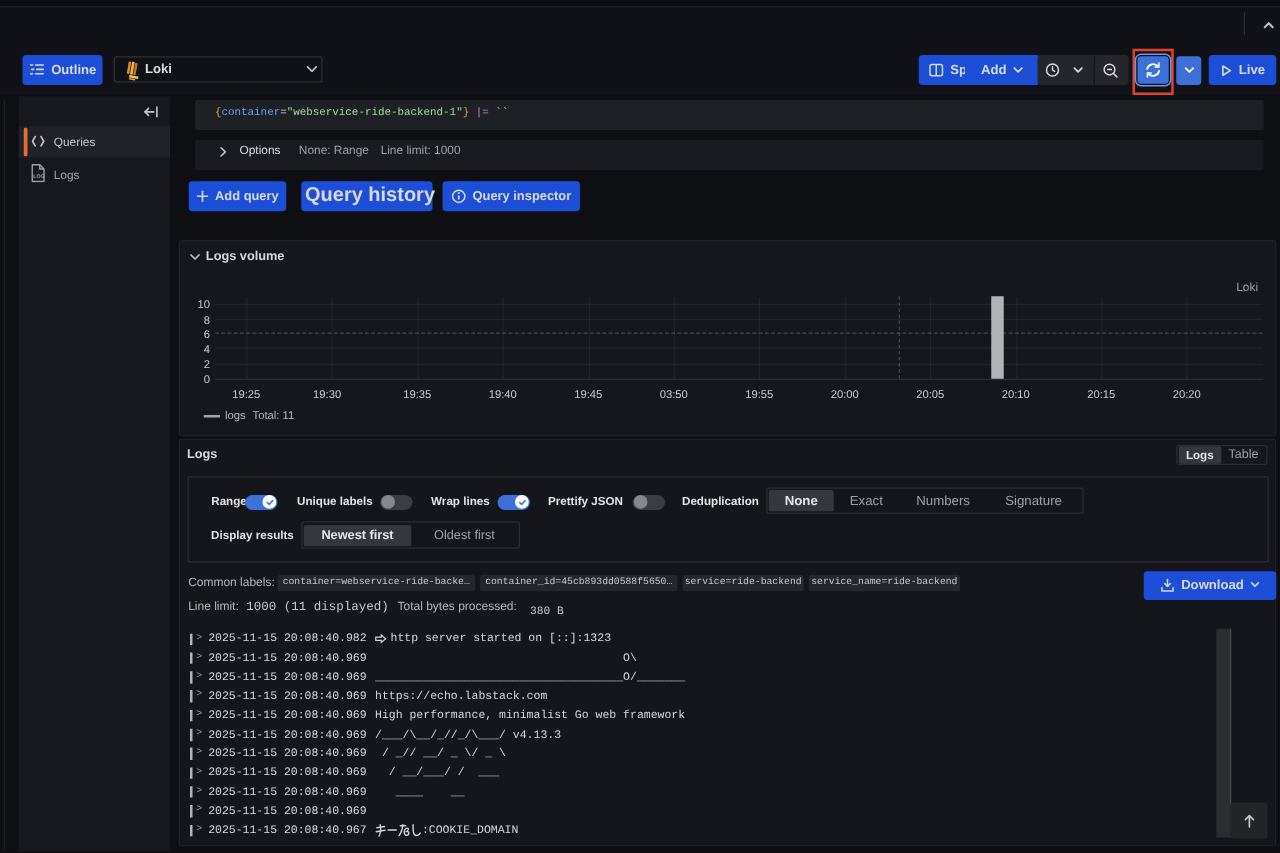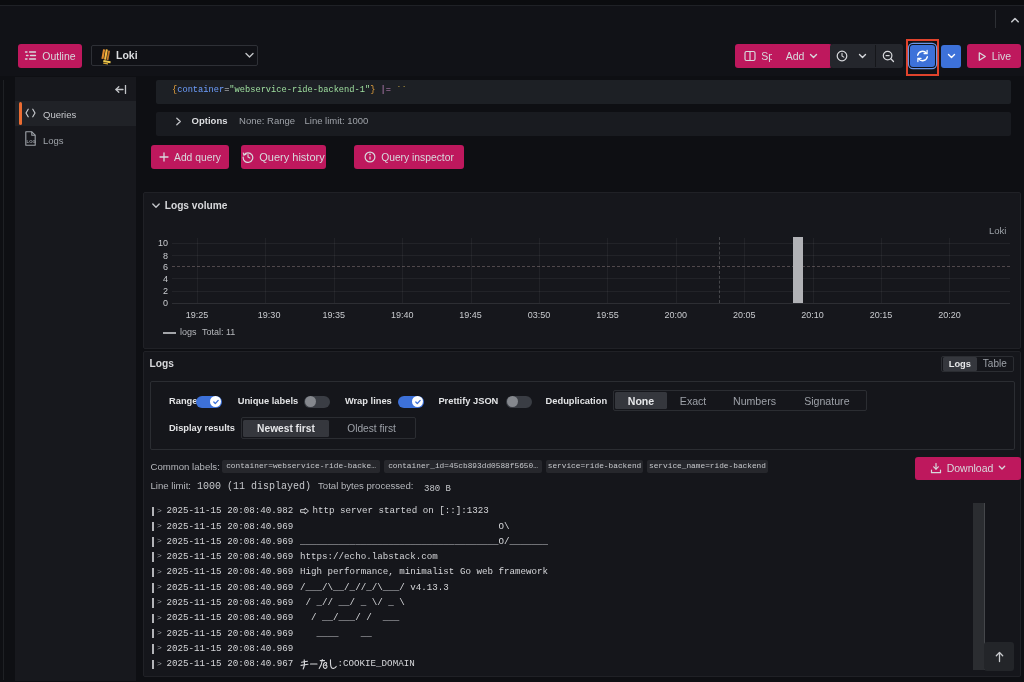--- a/index.html
+++ b/index.html
@@ -1,16 +1,16 @@
 <!DOCTYPE html>
 <html><head><meta charset="utf-8"><style>
 html,body{margin:0;padding:0;}
 body{width:1024px;height:682px;position:relative;background:#0e0f13;font-family:"Liberation Sans",sans-serif;overflow:hidden;}
 .a{position:absolute;}
-.btn{position:absolute;background:#be185d;border-radius:3px;color:#d8d9dd;font-size:10.5px;font-weight:400;display:flex;align-items:center;justify-content:center;gap:5px;box-sizing:border-box;white-space:nowrap;}
+.btn{position:absolute;background:#1d4ed8;border-radius:3px;color:#d8d9dd;font-size:10.5px;font-weight:700;display:flex;align-items:center;justify-content:center;gap:5px;box-sizing:border-box;white-space:nowrap;}
 .mono{font-family:"Liberation Mono",monospace;}
 .glabel{position:absolute;color:#c9cbcf;font-size:9px;}
 .chip{position:absolute;background:#26272c;border-radius:2px;color:#c6c8cc;font-family:"Liberation Mono",monospace;font-size:7.8px;display:flex;align-items:center;justify-content:center;height:13px;top:459.5px;}
 .logrow{position:absolute;left:150px;width:830px;height:15.45px;}
 .lbar{position:absolute;left:1.5px;top:3px;width:2px;height:9.5px;background:#b3b4b8;}
 .lchev{position:absolute;left:7px;top:2px;color:#9a9da2;font-size:8px;font-family:"Liberation Mono",monospace;}
 .lts{position:absolute;left:16.5px;top:1.8px;color:#d5d6d9;font-size:9.2px;font-family:"Liberation Mono",monospace;white-space:pre;}
 .lmsg{position:absolute;left:150px;top:1.8px;color:#d5d6d9;font-size:9.2px;font-family:"Liberation Mono",monospace;white-space:pre;}
 .tgl-on{position:absolute;width:25.5px;height:12px;border-radius:6px;background:#3d71d9;top:395.5px;}
 .tgl-on .k{position:absolute;right:0.5px;top:0.5px;width:11px;height:11px;border-radius:50%;background:#fff;}
@@ -133,34 +133,34 @@
     <text x="2.6" y="11.8" font-size="4.2" fill="#9fa3a9" font-family="Liberation Sans" font-weight="bold">LOG</text>
   </svg>
 <div class="a" style="left:43px;top:134.5px;color:#9fa3a9;font-size:9.5px;">Logs</div>
 
 <div class="a" style="left:156px;top:79.5px;width:855px;height:24px;background:#1d2025;border-radius:2px;"></div>
 <div class="a mono" style="left:172px;top:85px;font-size:8.7px;white-space:pre;"><span style="color:#e8a33d">{</span><span style="color:#6e9fff">container</span><span style="color:#d5d6d9">=</span><span style="color:#9fdf9f">"webservice-ride-backend-1"</span><span style="color:#e8a33d">}</span><span style="color:#d5d6d9"> </span><span style="color:#c586c0">|=</span><span style="color:#d5d6d9"> </span><span style="color:#e8c24a">``</span></div>
 <div class="a" style="left:156px;top:111.5px;width:855px;height:24.5px;background:#191b20;border-radius:2px;"></div>
 <svg class="a" style="left:175px;top:116.5px" width="7" height="9" viewBox="0 0 7 9">
     <path d="M1.8 1.2 L5.3 4.5 L1.8 7.8" stroke="#c2c4c8" stroke-width="1.3" fill="none" stroke-linecap="round" stroke-linejoin="round"></path>
   </svg>
-<div class="a" style="left:191.6px;top:115.3px;color:#dcdde0;font-size:9.5px;font-weight:700;">Options</div>
+<div class="a" style="left:191.6px;top:115.3px;color:#dcdde0;font-size:9.5px;font-weight:400;">Options</div>
 <div class="a" style="left:239.1px;top:115.3px;color:#9ea2a8;font-size:9.5px;">None: Range</div>
 <div class="a" style="left:304.5px;top:115.3px;color:#9ea2a8;font-size:9.5px;">Line limit: 1000</div>
 
 <div class="btn" style="left:151px;top:145px;width:78px;height:24px;font-size:10.3px;">
 <svg width="10" height="10" viewBox="0 0 10 10">
       <g stroke="#d8d9dd" stroke-width="1.3" stroke-linecap="round">
         <line x1="5" y1="1" x2="5" y2="9"></line>
         <line x1="1" y1="5" x2="9" y2="5"></line>
       </g>
     </svg>
 <span>Add query</span>
   </div>
-<div class="btn" style="left:241px;top:145px;width:85px;height:24px;font-size:11px;">
+<div class="btn" style="left:241px;top:145px;width:105px;height:24px;font-size:16px;">
 <svg width="12" height="12" viewBox="0 0 12 12">
       <path d="M2.0 3.9 A 4.8 4.8 0 1 1 1.2 6.0" fill="none" stroke="#d8d9dd" stroke-width="1.2" stroke-linecap="round"></path>
       <path d="M1.1 1.6 L2.0 4.1 L4.4 3.3" fill="none" stroke="#d8d9dd" stroke-width="1.1" stroke-linejoin="round"></path>
       <path d="M6 3.5 L6 6 L7.9 7" stroke="#d8d9dd" stroke-width="1.1" fill="none" stroke-linecap="round"></path>
     </svg>
 <span>Query history</span>
   </div>
 <div class="btn" style="left:354px;top:145px;width:110px;height:24px;font-size:10.3px;">
 <svg width="12" height="12" viewBox="0 0 12 12">
       <circle cx="6" cy="6" r="4.9" fill="none" stroke="#d8d9dd" stroke-width="1.2"></circle>
@@ -200,21 +200,21 @@
 <div class="a" style="left:793px;top:237px;width:10.2px;height:66.4px;background:#b1b2b6;"></div>
 
 <div class="glabel" style="left:148px;top:238.3px;width:20px;text-align:right;">10</div>
 <div class="glabel" style="left:148px;top:250.5px;width:20px;text-align:right;">8</div>
 <div class="glabel" style="left:148px;top:261.8px;width:20px;text-align:right;">6</div>
 <div class="glabel" style="left:148px;top:273.8px;width:20px;text-align:right;">4</div>
 <div class="glabel" style="left:148px;top:286.1px;width:20px;text-align:right;">2</div>
 <div class="glabel" style="left:148px;top:298.4px;width:20px;text-align:right;">0</div>
 
 <div class="glabel" style="left:182px;top:309.5px;width:30px;text-align:center;">19:25</div>
-<div class="glabel" style="left:250.4px;top:309.5px;width:30px;text-align:right;">19:30</div>
+<div class="glabel" style="left:250.4px;top:309.5px;width:30px;text-align:left;">19:30</div>
 <div class="glabel" style="left:318.8px;top:309.5px;width:30px;text-align:center;">19:35</div>
 <div class="glabel" style="left:387.2px;top:309.5px;width:30px;text-align:center;">19:40</div>
 <div class="glabel" style="left:455.6px;top:309.5px;width:30px;text-align:center;">19:45</div>
 <div class="glabel" style="left:524px;top:309.5px;width:30px;text-align:center;">03:50</div>
 <div class="glabel" style="left:592.4px;top:309.5px;width:30px;text-align:center;">19:55</div>
 <div class="glabel" style="left:660.8px;top:309.5px;width:30px;text-align:center;">20:00</div>
 <div class="glabel" style="left:729.2px;top:309.5px;width:30px;text-align:center;">20:05</div>
 <div class="glabel" style="left:797.6px;top:309.5px;width:30px;text-align:center;">20:10</div>
 <div class="glabel" style="left:866px;top:309.5px;width:30px;text-align:center;">20:15</div>
 <div class="glabel" style="left:934.4px;top:309.5px;width:30px;text-align:center;">20:20</div>

